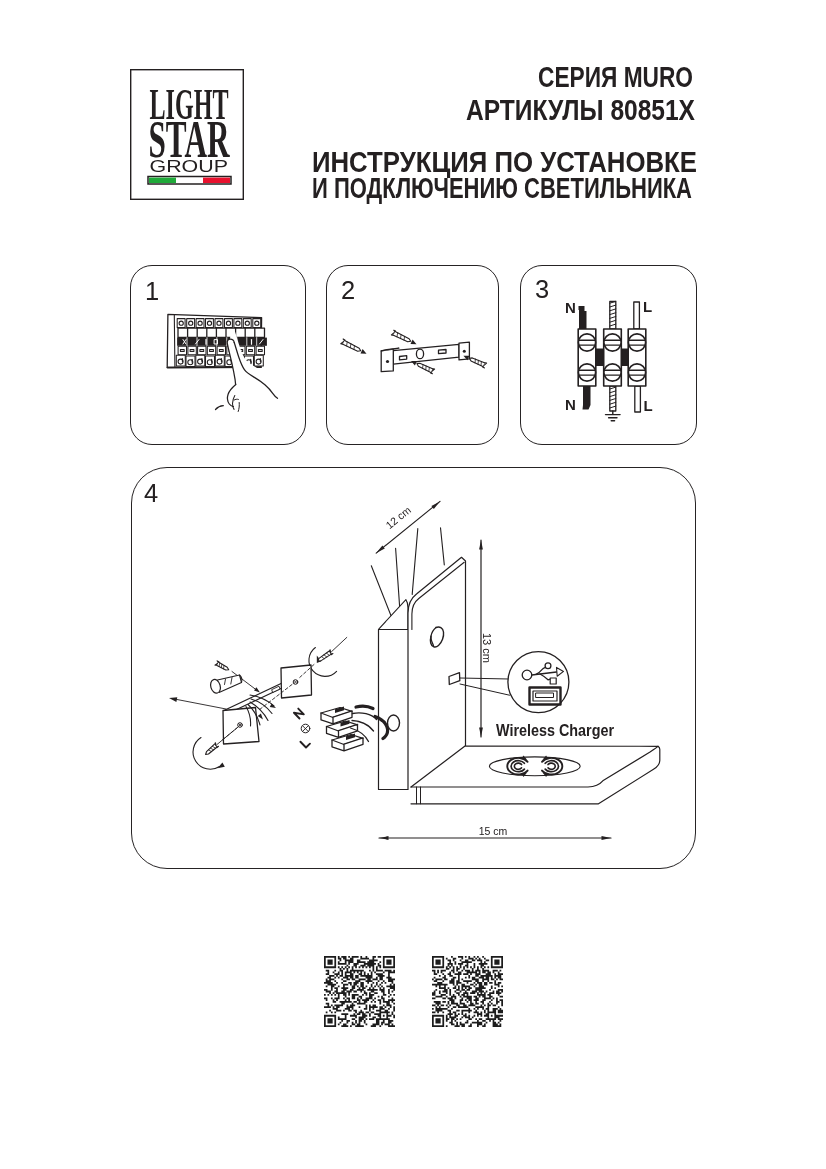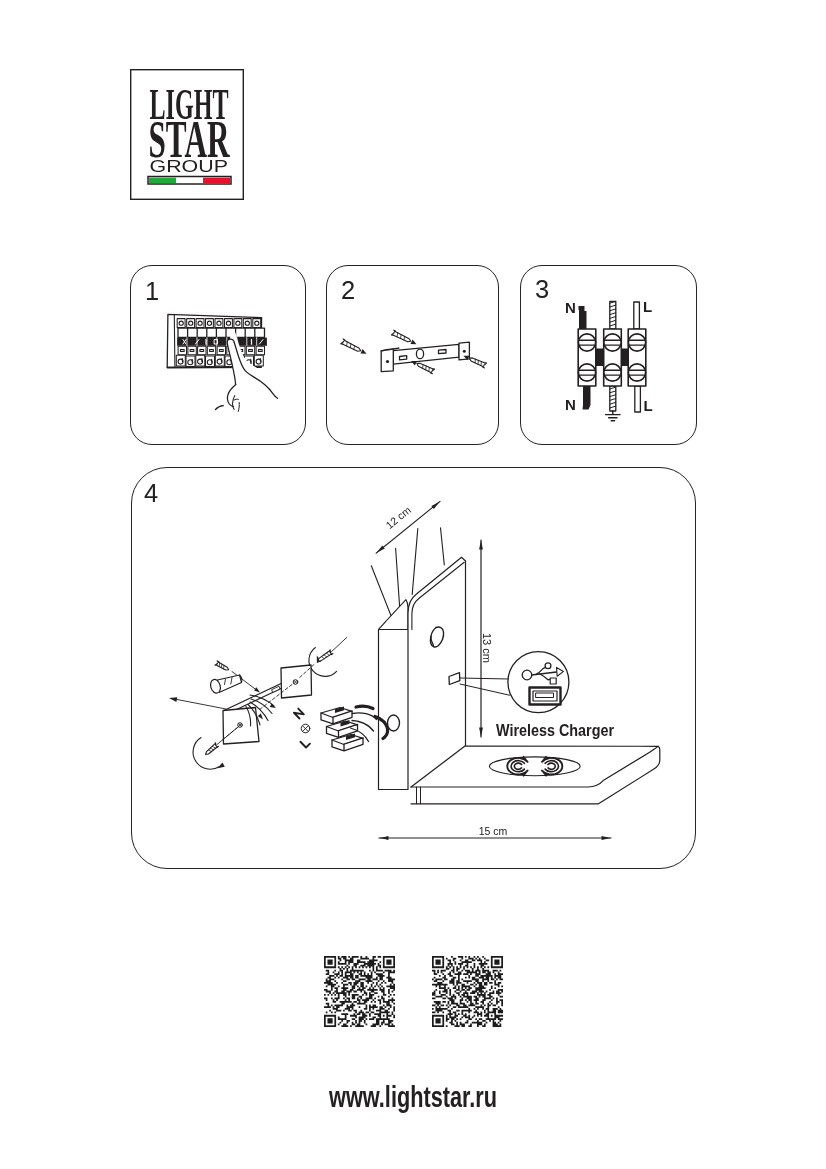--- a/index.html
+++ b/index.html
@@ -14,20 +14,28 @@
 <svg width="114" height="131" viewBox="0 0 114 131">
 <rect x="0.7" y="0.7" width="112.6" height="129.6" fill="#fff" stroke="#242021" stroke-width="1.4"></rect>
 <text x="19.5" y="49.5" font-family="Liberation Serif" font-weight="bold" font-size="44" fill="#242021" textLength="79" lengthAdjust="spacingAndGlyphs">LIGHT</text>
 <text x="18.5" y="87.5" font-family="Liberation Serif" font-weight="bold" font-size="53" fill="#242021" textLength="81" lengthAdjust="spacingAndGlyphs">STAR</text>
 <text x="19.5" y="102.7" font-family="Liberation Sans" font-size="16.5" fill="#242021" textLength="78.5" lengthAdjust="spacingAndGlyphs">GROUP</text>
 <g>
 <rect x="18" y="107.5" width="83" height="7.5" fill="#fff" stroke="#242021" stroke-width="1.5"></rect>
 <rect x="19" y="108.6" width="27" height="5.4" fill="#1faa39"></rect>
 <rect x="73" y="108.6" width="27" height="5.4" fill="#e8112d"></rect>
 </g>
+</svg>
+</div>
+<div class="abs" style="left:0;top:0">
+<svg width="826" height="240" viewBox="0 0 826 240" font-family="Liberation Sans" font-weight="bold" fill="#242021">
+<text x="538" y="86.5" font-size="29" textLength="155" lengthAdjust="spacingAndGlyphs">СЕРИЯ MURO</text>
+<text x="466" y="119.5" font-size="29" textLength="229" lengthAdjust="spacingAndGlyphs">АРТИКУЛЫ 80851X</text>
+<text x="312" y="172" font-size="29" textLength="385" lengthAdjust="spacingAndGlyphs">ИНСТРУКЦИЯ ПО УСТАНОВКЕ</text>
+<text x="312" y="197.5" font-size="29" textLength="380" lengthAdjust="spacingAndGlyphs">И ПОДКЛЮЧЕНИЮ СВЕТИЛЬНИКА</text>
 </svg>
 </div>
 <div class="box" style="left:130px;top:265px;width:174px;height:178px;border-radius:22px"></div>
 <div class="abs" style="left:130px;top:265px">
       <svg width="174" height="178" viewBox="0 0 174 178" fill="none" stroke="#242021" stroke-width="1.3" stroke-linecap="round" stroke-linejoin="round">
         <text x="15" y="35" font-family="Liberation Sans" font-size="25.5" fill="#242021" stroke="none">1</text>
         <path d="M37.9,49.3 L131.6,52.6 L131,101.8 L37.2,102.4 Z" fill="#fff"></path>
         <path d="M44.3,50.1 L44.9,102.2" stroke-width="1.1"></path>
         <rect x="47.2" y="53.6" width="7.9" height="9" fill="#fff" stroke-width="1.05"></rect>
         <circle cx="51.2" cy="58.2" r="2.1" stroke-width="1.1"></circle>
@@ -344,18 +352,13 @@
 <div class="abs" style="left:324px;top:956px">
       <svg width="71" height="71" viewBox="0 0 41 41">
         <path d="M0 0.5h7M8 0.5h1M10 0.5h3M14 0.5h1M16 0.5h4M21 0.5h1M24 0.5h1M28 0.5h2M31 0.5h2M34 0.5h7M0 1.5h1M6 1.5h1M8 1.5h2M11 1.5h2M15 1.5h2M21 1.5h5M28 1.5h1M34 1.5h1M40 1.5h1M0 2.5h1M2 2.5h3M6 2.5h1M9 2.5h1M12 2.5h5M19 2.5h2M26 2.5h5M34 2.5h1M36 2.5h3M40 2.5h1M0 3.5h1M2 3.5h3M6 3.5h1M8 3.5h1M12 3.5h1M14 3.5h3M19 3.5h5M25 3.5h4M32 3.5h1M34 3.5h1M36 3.5h3M40 3.5h1M0 4.5h1M2 4.5h3M6 4.5h1M8 4.5h5M14 4.5h1M17 4.5h3M23 4.5h7M31 4.5h1M34 4.5h1M36 4.5h3M40 4.5h1M0 5.5h1M6 5.5h1M13 5.5h1M17 5.5h2M21 5.5h3M25 5.5h4M31 5.5h2M34 5.5h1M40 5.5h1M0 6.5h7M8 6.5h1M10 6.5h1M12 6.5h1M14 6.5h1M16 6.5h1M18 6.5h1M20 6.5h1M22 6.5h1M24 6.5h1M26 6.5h1M28 6.5h1M30 6.5h1M32 6.5h1M34 6.5h7M9 7.5h1M11 7.5h1M13 7.5h1M16 7.5h1M28 7.5h1M30 7.5h1M1 8.5h2M6 8.5h1M9 8.5h2M13 8.5h1M15 8.5h8M26 8.5h1M28 8.5h1M30 8.5h4M35 8.5h4M40 8.5h1M2 9.5h1M5 9.5h1M8 9.5h1M10 9.5h1M12 9.5h4M17 9.5h1M19 9.5h1M21 9.5h1M23 9.5h1M27 9.5h1M29 9.5h1M34 9.5h1M37 9.5h4M1 10.5h2M6 10.5h3M10 10.5h1M12 10.5h1M15 10.5h2M20 10.5h2M23 10.5h1M25 10.5h1M27 10.5h1M30 10.5h4M37 10.5h1M3 11.5h3M7 11.5h1M9 11.5h2M12 11.5h5M18 11.5h2M21 11.5h7M31 11.5h4M37 11.5h1M2 12.5h2M6 12.5h1M8 12.5h1M11 12.5h3M15 12.5h2M18 12.5h2M24 12.5h4M30 12.5h1M32 12.5h2M36 12.5h3M1 13.5h1M3 13.5h3M10 13.5h1M13 13.5h2M16 13.5h2M20 13.5h4M25 13.5h2M28 13.5h3M32 13.5h2M37 13.5h4M1 14.5h3M6 14.5h1M11 14.5h2M18 14.5h3M24 14.5h4M31 14.5h1M34 14.5h1M37 14.5h3M0 15.5h5M7 15.5h1M10 15.5h1M14 15.5h2M17 15.5h3M21 15.5h2M25 15.5h1M28 15.5h1M30 15.5h1M33 15.5h1M35 15.5h1M39 15.5h1M2 16.5h5M11 16.5h3M15 16.5h1M17 16.5h2M21 16.5h2M27 16.5h1M30 16.5h1M32 16.5h1M38 16.5h1M40 16.5h1M1 17.5h1M4 17.5h2M8 17.5h1M11 17.5h1M16 17.5h2M19 17.5h1M21 17.5h2M24 17.5h1M27 17.5h1M29 17.5h1M31 17.5h1M33 17.5h1M36 17.5h5M4 18.5h1M6 18.5h2M10 18.5h4M16 18.5h2M20 18.5h1M22 18.5h2M26 18.5h1M28 18.5h1M32 18.5h1M34 18.5h1M38 18.5h3M0 19.5h2M4 19.5h1M7 19.5h1M11 19.5h2M15 19.5h2M19 19.5h4M25 19.5h6M32 19.5h3M37 19.5h1M40 19.5h1M1 20.5h3M6 20.5h2M10 20.5h2M13 20.5h3M17 20.5h2M21 20.5h1M23 20.5h1M27 20.5h2M33 20.5h2M37 20.5h1M39 20.5h1M3 21.5h1M5 21.5h1M7 21.5h6M14 21.5h1M23 21.5h2M26 21.5h1M29 21.5h2M34 21.5h1M37 21.5h1M0 22.5h1M2 22.5h1M4 22.5h1M6 22.5h1M8 22.5h1M11 22.5h2M14 22.5h1M16 22.5h4M22 22.5h1M24 22.5h1M26 22.5h3M34 22.5h2M38 22.5h1M40 22.5h1M8 23.5h1M12 23.5h1M16 23.5h2M20 23.5h2M26 23.5h2M31 23.5h1M33 23.5h1M37 23.5h1M0 24.5h2M4 24.5h1M6 24.5h3M11 24.5h1M13 24.5h2M16 24.5h2M19 24.5h1M21 24.5h1M24 24.5h4M29 24.5h1M33 24.5h2M39 24.5h1M1 25.5h1M5 25.5h1M7 25.5h1M12 25.5h1M14 25.5h1M19 25.5h2M22 25.5h4M28 25.5h1M31 25.5h2M34 25.5h1M37 25.5h4M5 26.5h2M9 26.5h7M17 26.5h2M20 26.5h1M23 26.5h2M27 26.5h1M29 26.5h1M32 26.5h1M34 26.5h4M39 26.5h1M1 27.5h2M10 27.5h2M16 27.5h1M19 27.5h5M32 27.5h1M36 27.5h2M40 27.5h1M2 28.5h1M4 28.5h1M6 28.5h5M13 28.5h1M15 28.5h3M24 28.5h1M26 28.5h1M28 28.5h2M34 28.5h1M36 28.5h3M0 29.5h4M5 29.5h1M7 29.5h2M13 29.5h4M20 29.5h1M24 29.5h1M26 29.5h5M32 29.5h2M35 29.5h1M38 29.5h1M40 29.5h1M5 30.5h3M12 30.5h3M16 30.5h1M23 30.5h2M26 30.5h1M28 30.5h1M32 30.5h3M37 30.5h1M40 30.5h1M3 31.5h1M7 31.5h3M11 31.5h1M14 31.5h2M17 31.5h2M21 31.5h1M26 31.5h1M30 31.5h3M35 31.5h2M40 31.5h1M1 32.5h1M4 32.5h1M6 32.5h1M18 32.5h1M20 32.5h3M24 32.5h2M27 32.5h2M32 32.5h6M39 32.5h1M10 33.5h4M17 33.5h1M19 33.5h2M22 33.5h2M26 33.5h1M29 33.5h4M36 33.5h1M39 33.5h1M0 34.5h7M12 34.5h1M15 34.5h4M22 34.5h3M26 34.5h1M31 34.5h2M34 34.5h1M36 34.5h3M40 34.5h1M0 35.5h1M6 35.5h1M8 35.5h1M12 35.5h1M18 35.5h1M20 35.5h4M28 35.5h2M32 35.5h1M36 35.5h1M40 35.5h1M0 36.5h1M2 36.5h3M6 36.5h1M8 36.5h5M16 36.5h2M20 36.5h3M24 36.5h1M26 36.5h3M30 36.5h8M0 37.5h1M2 37.5h3M6 37.5h1M10 37.5h1M13 37.5h2M18 37.5h1M20 37.5h2M23 37.5h1M30 37.5h2M34 37.5h1M37 37.5h3M0 38.5h1M2 38.5h3M6 38.5h1M9 38.5h1M13 38.5h1M16 38.5h1M18 38.5h1M20 38.5h1M23 38.5h1M30 38.5h2M33 38.5h2M37 38.5h2M0 39.5h1M6 39.5h1M8 39.5h1M11 39.5h2M16 39.5h2M19 39.5h2M24 39.5h1M28 39.5h4M33 39.5h1M35 39.5h3M39 39.5h1M0 40.5h7M10 40.5h4M15 40.5h1M18 40.5h5M27 40.5h3M32 40.5h1M37 40.5h4" stroke="#1c1c1c" stroke-width="1.02"></path>
       </svg>
     </div>
 <div class="abs" style="left:432px;top:956px">
       <svg width="71" height="71" viewBox="0 0 41 41">
         <path d="M0 0.5h7M11 0.5h1M15 0.5h3M19 0.5h1M21 0.5h1M24 0.5h1M26 0.5h1M29 0.5h1M34 0.5h7M0 1.5h1M6 1.5h1M8 1.5h1M12 1.5h2M17 1.5h1M21 1.5h3M25 1.5h1M27 1.5h1M30 1.5h1M34 1.5h1M40 1.5h1M0 2.5h1M2 2.5h3M6 2.5h1M9 2.5h2M12 2.5h1M16 2.5h1M19 2.5h2M23 2.5h2M26 2.5h3M31 2.5h2M34 2.5h1M36 2.5h3M40 2.5h1M0 3.5h1M2 3.5h3M6 3.5h1M10 3.5h1M13 3.5h1M17 3.5h6M28 3.5h1M30 3.5h1M34 3.5h1M36 3.5h3M40 3.5h1M0 4.5h1M2 4.5h3M6 4.5h1M9 4.5h3M13 4.5h1M15 4.5h3M20 4.5h1M24 4.5h1M27 4.5h5M34 4.5h1M36 4.5h3M40 4.5h1M0 5.5h1M6 5.5h1M9 5.5h1M11 5.5h1M16 5.5h1M19 5.5h2M24 5.5h1M28 5.5h2M34 5.5h1M40 5.5h1M0 6.5h7M8 6.5h1M10 6.5h1M12 6.5h1M14 6.5h1M16 6.5h1M18 6.5h1M20 6.5h1M22 6.5h1M24 6.5h1M26 6.5h1M28 6.5h1M30 6.5h1M32 6.5h1M34 6.5h7M8 7.5h2M12 7.5h1M14 7.5h2M18 7.5h1M23 7.5h1M26 7.5h1M29 7.5h1M0 8.5h2M3 8.5h1M5 8.5h3M11 8.5h2M14 8.5h1M17 8.5h1M19 8.5h3M23 8.5h1M25 8.5h3M29 8.5h4M35 8.5h3M39 8.5h1M1 9.5h1M3 9.5h1M5 9.5h1M10 9.5h1M12 9.5h1M15 9.5h2M20 9.5h6M27 9.5h1M29 9.5h2M32 9.5h2M35 9.5h1M38 9.5h1M1 10.5h2M6 10.5h1M9 10.5h2M13 10.5h4M18 10.5h3M22 10.5h1M25 10.5h3M31 10.5h3M36 10.5h1M38 10.5h3M4 11.5h1M7 11.5h1M10 11.5h2M15 11.5h1M21 11.5h1M25 11.5h2M28 11.5h7M36 11.5h4M1 12.5h1M6 12.5h2M12 12.5h2M15 12.5h1M19 12.5h1M21 12.5h1M23 12.5h2M27 12.5h3M31 12.5h2M34 12.5h1M36 12.5h1M38 12.5h2M0 13.5h1M2 13.5h4M7 13.5h2M11 13.5h2M15 13.5h1M17 13.5h1M23 13.5h4M29 13.5h4M34 13.5h2M37 13.5h1M39 13.5h2M1 14.5h2M6 14.5h1M10 14.5h3M14 14.5h2M18 14.5h5M25 14.5h2M29 14.5h1M32 14.5h1M36 14.5h1M3 15.5h3M10 15.5h3M14 15.5h3M20 15.5h1M24 15.5h1M26 15.5h3M30 15.5h2M33 15.5h2M36 15.5h1M38 15.5h2M0 16.5h9M12 16.5h1M14 16.5h1M17 16.5h2M22 16.5h2M25 16.5h1M27 16.5h2M30 16.5h2M36 16.5h3M2 17.5h1M4 17.5h1M7 17.5h1M13 17.5h1M15 17.5h1M17 17.5h5M24 17.5h1M27 17.5h3M34 17.5h1M38 17.5h1M40 17.5h1M4 18.5h4M9 18.5h1M12 18.5h2M15 18.5h1M17 18.5h1M19 18.5h1M21 18.5h2M25 18.5h6M34 18.5h1M36 18.5h1M2 19.5h1M7 19.5h2M10 19.5h1M14 19.5h2M17 19.5h2M20 19.5h2M25 19.5h4M33 19.5h1M38 19.5h3M1 20.5h1M4 20.5h1M6 20.5h3M10 20.5h1M13 20.5h1M16 20.5h1M19 20.5h1M23 20.5h3M27 20.5h3M31 20.5h1M35 20.5h1M37 20.5h2M40 20.5h1M0 21.5h2M4 21.5h1M8 21.5h1M10 21.5h1M14 21.5h2M18 21.5h3M22 21.5h3M26 21.5h1M28 21.5h1M30 21.5h1M33 21.5h3M37 21.5h3M0 22.5h2M5 22.5h3M10 22.5h1M12 22.5h1M15 22.5h1M17 22.5h2M20 22.5h1M26 22.5h5M32 22.5h2M38 22.5h1M2 23.5h4M8 23.5h1M11 23.5h3M16 23.5h1M18 23.5h5M24 23.5h2M27 23.5h1M29 23.5h2M33 23.5h2M39 23.5h2M0 24.5h2M6 24.5h2M9 24.5h3M13 24.5h1M17 24.5h1M20 24.5h3M25 24.5h2M30 24.5h4M35 24.5h1M37 24.5h1M10 25.5h3M16 25.5h2M19 25.5h1M21 25.5h2M24 25.5h3M29 25.5h2M34 25.5h1M37 25.5h1M39 25.5h2M1 26.5h4M6 26.5h2M9 26.5h1M11 26.5h2M16 26.5h1M20 26.5h1M22 26.5h1M25 26.5h1M28 26.5h2M33 26.5h1M37 26.5h2M40 26.5h1M2 27.5h3M9 27.5h1M11 27.5h4M16 27.5h3M22 27.5h2M25 27.5h2M29 27.5h1M32 27.5h1M34 27.5h1M37 27.5h1M40 27.5h1M0 28.5h2M3 28.5h1M5 28.5h2M8 28.5h1M10 28.5h1M14 28.5h2M18 28.5h2M21 28.5h4M28 28.5h1M30 28.5h1M32 28.5h2M35 28.5h2M40 28.5h1M2 29.5h1M4 29.5h1M9 29.5h1M12 29.5h2M15 29.5h6M25 29.5h5M32 29.5h1M38 29.5h1M0 30.5h1M2 30.5h7M11 30.5h1M21 30.5h1M24 30.5h1M26 30.5h1M29 30.5h1M31 30.5h2M35 30.5h3M39 30.5h1M2 31.5h4M9 31.5h2M14 31.5h2M17 31.5h6M25 31.5h1M30 31.5h1M32 31.5h1M35 31.5h2M38 31.5h3M0 32.5h2M3 32.5h1M6 32.5h1M10 32.5h1M12 32.5h2M17 32.5h1M21 32.5h1M24 32.5h3M28 32.5h1M30 32.5h1M32 32.5h5M38 32.5h3M9 33.5h3M13 33.5h1M15 33.5h1M17 33.5h1M19 33.5h1M26 33.5h3M31 33.5h2M36 33.5h1M0 34.5h7M8 34.5h1M10 34.5h1M13 34.5h2M18 34.5h2M21 34.5h1M24 34.5h1M26 34.5h1M28 34.5h1M30 34.5h3M34 34.5h1M36 34.5h5M0 35.5h1M6 35.5h1M8 35.5h1M10 35.5h4M17 35.5h1M19 35.5h3M23 35.5h1M32 35.5h1M36 35.5h3M0 36.5h1M2 36.5h3M6 36.5h1M8 36.5h2M11 36.5h2M14 36.5h1M16 36.5h1M21 36.5h2M25 36.5h1M27 36.5h2M31 36.5h6M38 36.5h3M0 37.5h1M2 37.5h3M6 37.5h1M8 37.5h1M11 37.5h1M13 37.5h1M20 37.5h1M26 37.5h1M29 37.5h2M33 37.5h1M35 37.5h1M39 37.5h1M0 38.5h1M2 38.5h3M6 38.5h1M10 38.5h2M14 38.5h1M16 38.5h1M19 38.5h2M23 38.5h6M31 38.5h1M35 38.5h2M38 38.5h1M0 39.5h1M6 39.5h1M11 39.5h2M14 39.5h1M16 39.5h3M22 39.5h1M26 39.5h3M30 39.5h1M35 39.5h3M39 39.5h1M0 40.5h7M8 40.5h1M13 40.5h3M17 40.5h2M21 40.5h2M26 40.5h1M29 40.5h2M35 40.5h5" stroke="#1c1c1c" stroke-width="1.02"></path>
       </svg>
     </div>
-<div class="abs" style="left:0;top:1060px">
-<svg width="826" height="60" viewBox="0 0 826 60" font-family="Liberation Sans" font-weight="bold" fill="#242021">
-<text x="329" y="46.5" font-size="30" textLength="168" lengthAdjust="spacingAndGlyphs">www.lightstar.ru</text>
-</svg>
-</div>
 </div>
 
 </body></html>

